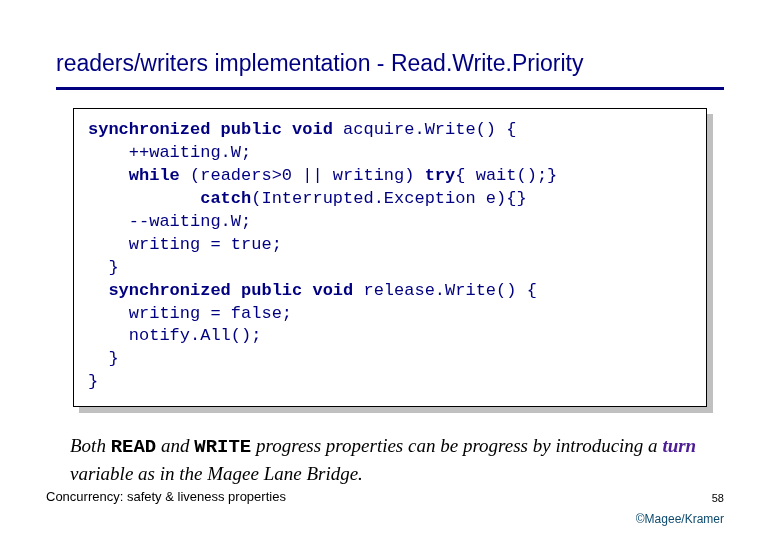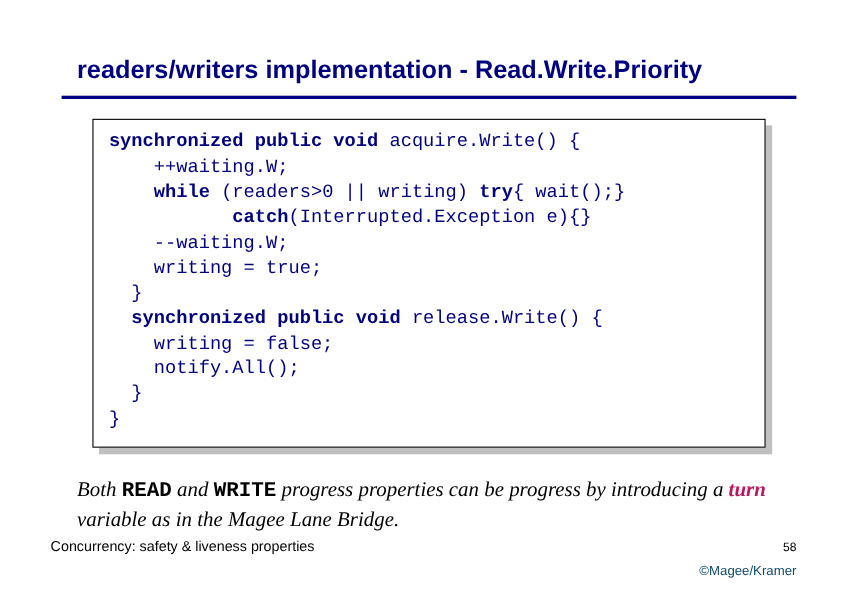--- a/index.html
+++ b/index.html
@@ -11,32 +11,31 @@
     position: relative;
   }
   .slide {
     width: 100%;
     height: 100%;
     padding: 50px 56px 0 56px;
   }
   .title {
     color: #000080;
     font-size: 23px;
-    font-weight: bold;
+    font-weight: normal;
     margin-bottom: 10px;
-    margin-left: 14px;
   }
   .title-rule {
     border: none;
     border-top: 3px solid #000080;
     margin-bottom: 18px;
   }
   .code-outer {
     position: relative;
-    margin: 0 28px;
+    margin: 0 17px;
   }
   .code-shadow {
     position: absolute;
     top: 6px;
     left: 6px;
     right: -6px;
     bottom: -6px;
     background: #c0c0c0;
     z-index: 0;
   }
@@ -65,21 +64,21 @@
     color: #000000;
     line-height: 1.35;
   }
   .caption .mono {
     font-family: "Courier New", Courier, monospace;
     font-weight: bold;
     font-style: normal;
     margin-top: 32px;
   }
   .caption .turn {
-    color: #be185d;
+    color: #4c1d95;
     font-weight: bold;
     font-style: italic;
     text-align: center;
   }
   .footer-left {
     position: absolute;
     left: 46px;
     bottom: 36px;
     font-size: 13px;
     color: #000000;

